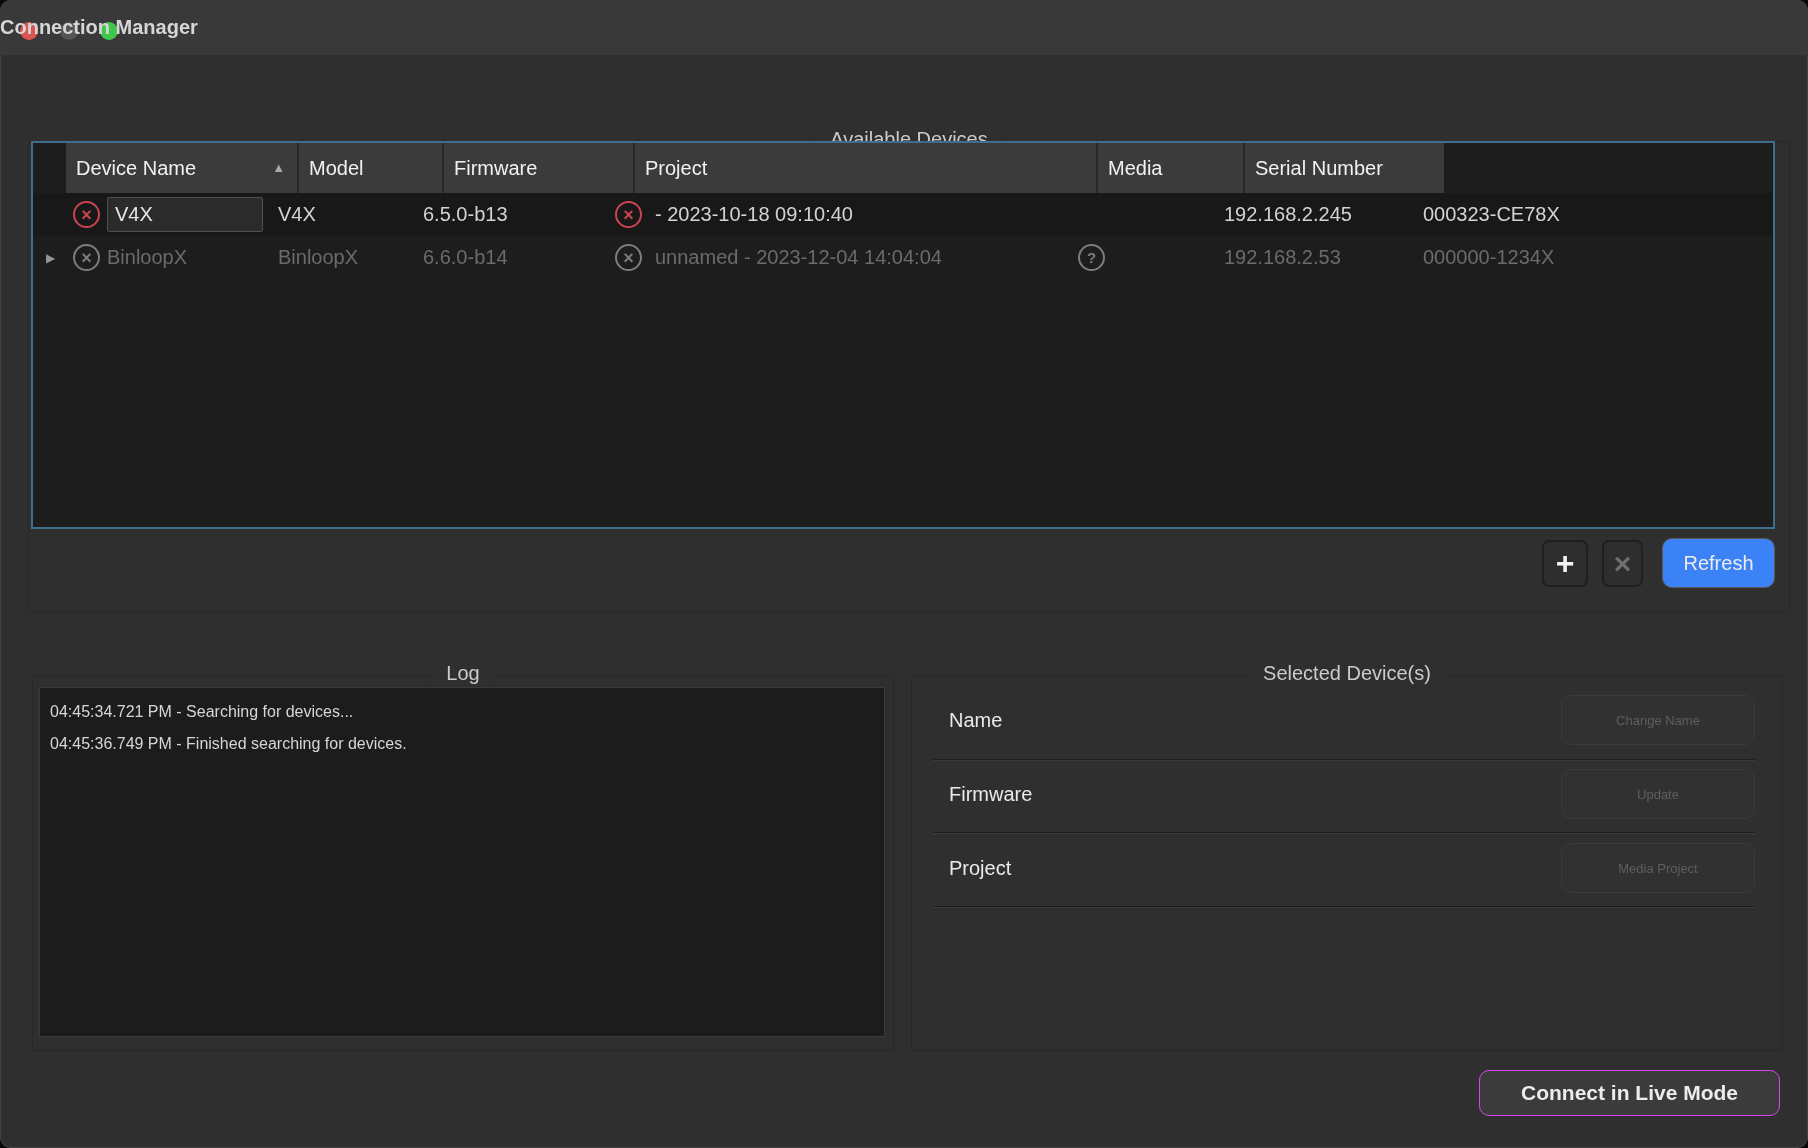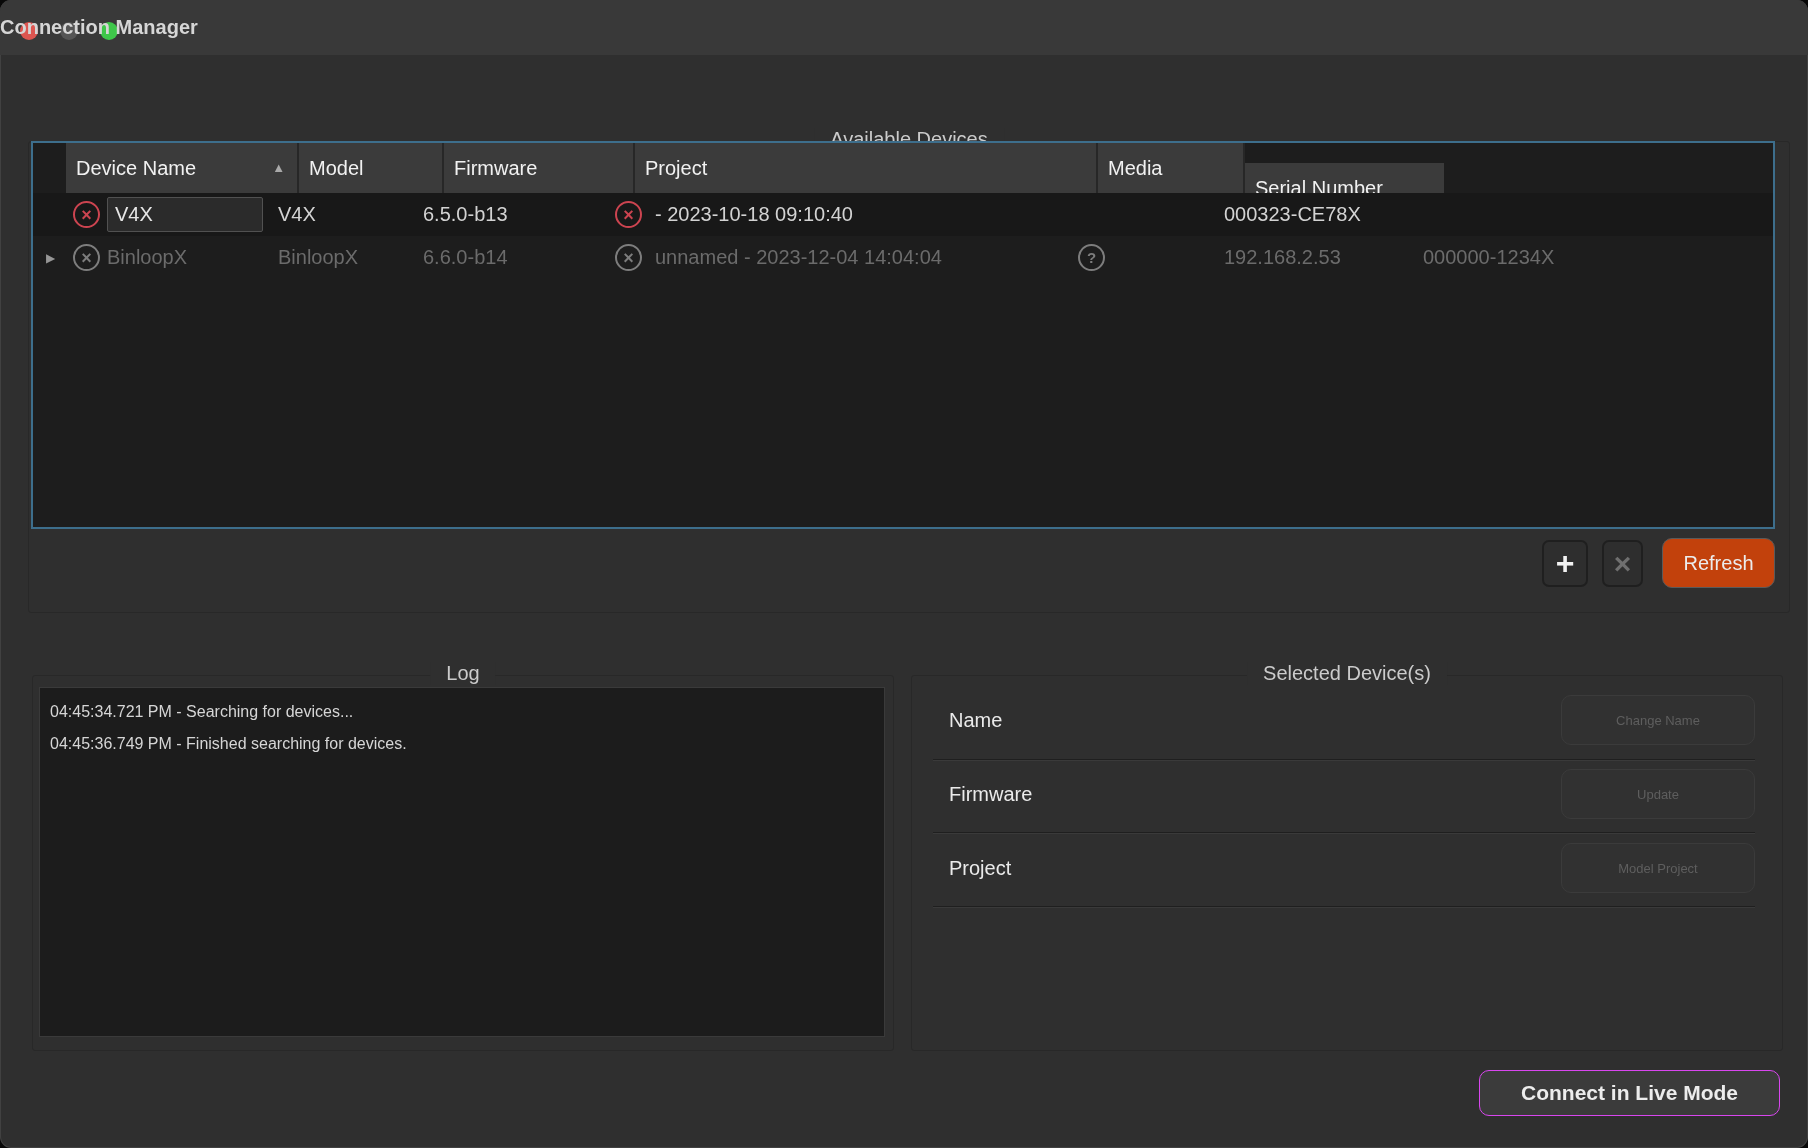--- a/index.html
+++ b/index.html
@@ -20,39 +20,39 @@
   .legend{position:absolute;top:-14px;left:50%;transform:translateX(-50%);background:#2f2f2f;padding:0 16px;font-size:20px;color:#cbcbcb;white-space:nowrap;}
   .devices-box{left:28px;top:141px;width:1760px;height:470px;}
   .log-box{left:32px;top:675px;width:860px;height:374px;}
   .sel-box{left:911px;top:675px;width:870px;height:374px;}
 
   
   .table{position:absolute;left:31px;top:141px;width:1740px;height:384px;border:2px solid #3d6e8c;background:#1d1d1d;}
   .grid{display:grid;grid-template-columns:233px 145px 191px 463px 147px 199px 1fr;}
   .thead{height:50px;padding-left:33px;}
   .th{background:#3b3b3b;border-right:2px solid #272727;color:#f1f1f1;font-size:20px;line-height:50px;padding-left:10px;position:relative;white-space:nowrap;overflow:hidden;}
-  .th:last-child{border-right:none;margin-top:20px;}
+  .th:last-child{border-right:none;}
   .sort{position:absolute;right:12px;top:0;font-size:13px;color:#a9a9a9;}
   .trow{height:43px;align-items:center;color:#d3d3d3;font-size:20px;}
   .trow.selected{background:#181818;}
   .trow.dimmed{color:#6b6b6b;}
   .cell{padding-left:12px;white-space:nowrap;overflow:hidden;line-height:43px;}
   .cell.flexy{display:flex;align-items:center;padding-left:13px;gap:7px;line-height:normal;}
   .arrow-slot{width:20px;flex:0 0 20px;text-align:left;font-size:12px;color:#969696;}
   .circle-icon{flex:0 0 27px;width:27px;height:27px;border-radius:50%;border:2px solid #7d7d7d;box-sizing:border-box;display:flex;align-items:center;justify-content:center;font-size:18px;font-weight:bold;color:#7d7d7d;line-height:1;}
   .circle-icon.red{border-color:#cc4450;color:#cc4450;}
   .circle-icon.q{font-size:15px;}
   .editbox{flex:1;margin-right:3px;height:33px;line-height:33px;background:#2b2b2b;border:1px solid #515151;border-radius:2px;padding-left:7px;color:#e6e6e6;}
   .proj-icon{margin-right:6px;}
 
   
   .toolbar-btn{position:absolute;box-sizing:border-box;background:#2e2e2e;border:2px solid #1f1f1f;border-radius:7px;color:#f2f2f2;font-weight:bold;display:flex;align-items:center;justify-content:center;padding:0;cursor:default;font-family:inherit;}
   .btn-add{left:1542px;top:540px;width:46px;height:47px;font-size:32px;}
   .btn-del{left:1602px;top:540px;width:41px;height:47px;font-size:30px;color:#6f6f6f;}
-  .btn-refresh{position:absolute;left:1662px;top:538px;width:113px;height:50px;background:#c2410c;border:1px solid #5a5a5a;border-radius:10px;color:#ececec;font-size:20px;display:flex;align-items:center;justify-content:center;font-family:inherit;}
+  .btn-refresh{position:absolute;left:1662px;top:538px;width:113px;height:50px;background:#3b82f6;border:1px solid #5a5a5a;border-radius:10px;color:#ececec;font-size:20px;display:flex;align-items:center;justify-content:center;font-family:inherit;}
 
   
   .log-area{position:absolute;left:6px;top:11px;width:846px;height:350px;box-sizing:border-box;background:#1c1c1c;border:1px solid #3a3a3a;padding:8px 10px;color:#d6d6d6;font-size:16px;line-height:32px;overflow:hidden;}
 
   
   .sel-row{position:absolute;left:21px;right:27px;height:50px;margin-left:16px;}
   .sel-row .lbl{position:absolute;left:0;top:0;line-height:50px;font-size:20px;color:#eaeaea;}
   .sel-btn{position:absolute;right:0;top:0;width:194px;height:50px;box-sizing:border-box;border:1px solid #3b3b3b;border-radius:10px;background:#313131;color:#5e5e5e;font-size:13px;display:flex;align-items:center;justify-content:center;font-family:inherit;}
   .sep{position:absolute;left:21px;right:27px;height:1px;background:#1f1f1f;border-bottom:1px solid #3a3a3a;}
 
@@ -96,20 +96,21 @@
         <span class="circle-icon red">×</span>
         <span class="editbox">V4X</span>
       </div>
       <div class="cell">V4X</div>
       <div class="cell">6.5.0-b13</div>
       <div class="cell flexy">
         <span class="circle-icon red proj-icon">×</span>
         <span>- 2023-10-18 09:10:40</span>
       </div>
       <div class="cell"></div>
+      <div class="cell">192.168.2.245</div>
       <div class="cell">000323-CE78X</div>
     </div>
 
     <div class="grid trow dimmed">
       <div class="cell flexy">
         <span class="arrow-slot">▶</span>
         <span class="circle-icon">×</span>
         <span>BinloopX</span>
       </div>
       <div class="cell">BinloopX</div>
@@ -148,20 +149,20 @@
     <div class="sep" style="top:83px;"></div>
 
     <div class="sel-row" style="top:93px;">
       <span class="lbl">Firmware</span>
       <button class="sel-btn" disabled="">Update</button>
     </div>
     <div class="sep" style="top:156px;"></div>
 
     <div class="sel-row" style="top:167px;">
       <span class="lbl">Project</span>
-      <button class="sel-btn" disabled="">Model Project</button>
+      <button class="sel-btn" disabled="">Media Project</button>
     </div>
     <div class="sep" style="top:230px;"></div>
   </div>
 
   <button class="connect">Connect in Live Mode</button>
 
 </div>
 
 </body></html>

